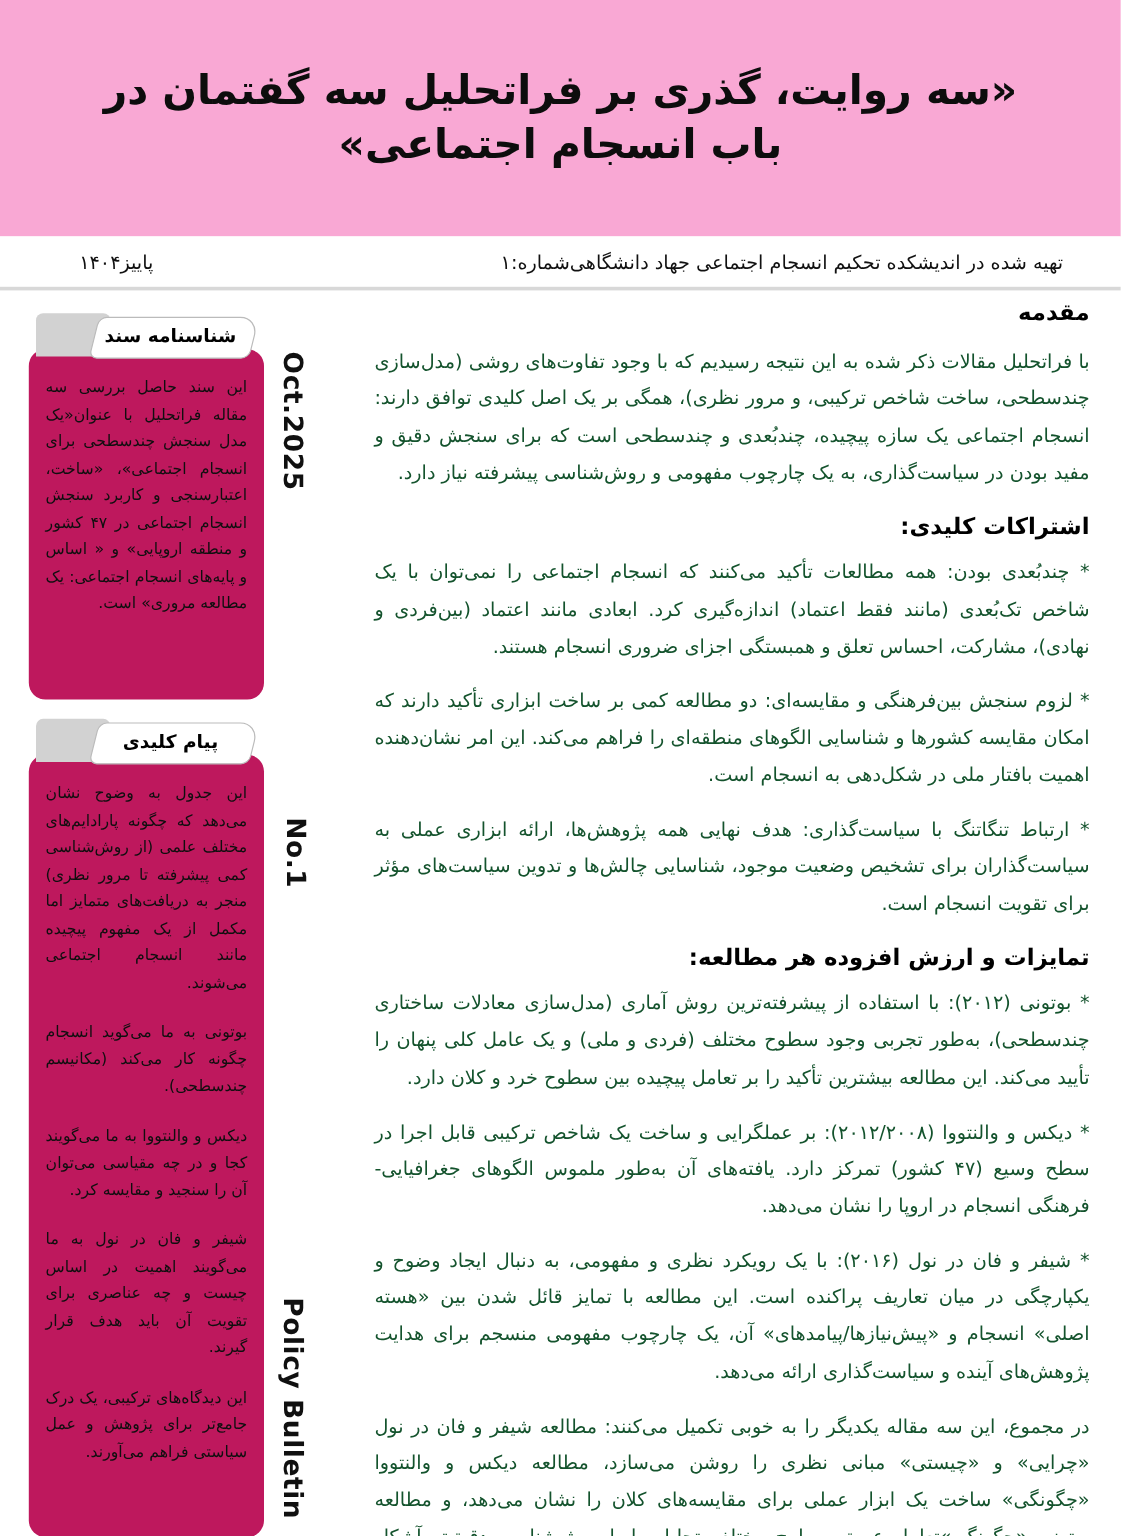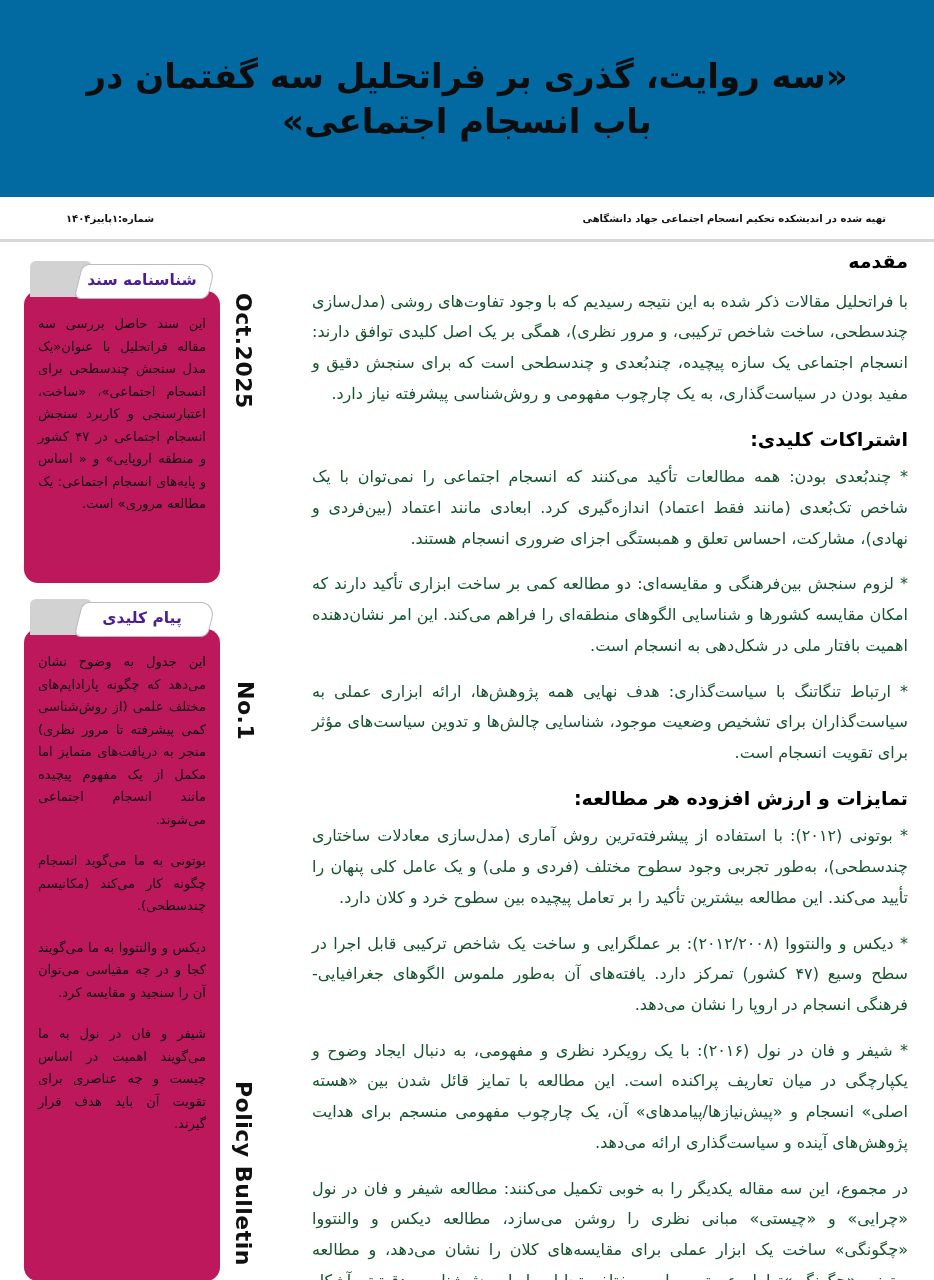--- a/index.html
+++ b/index.html
@@ -16,21 +16,21 @@
     font-family: "DejaVu Sans", "Liberation Sans", sans-serif;
     color: #111111;
   }
 
   
   .header-band {
     position: absolute;
     left: 0; top: 0;
     width: 934px;
     height: 197px;
-    background: #0369a1;
+    background: #f9a8d4;
     display: flex;
     align-items: center;
     justify-content: center;
   }
   .header-title {
     width: 820px;
     text-align: center;
     font-size: 34px;
     font-weight: bold;
     line-height: 1.32;
@@ -44,27 +44,27 @@
     width: 934px;
     height: 42px;
     background: #ffffff;
     display: flex;
     flex-direction: row;
     align-items: center;
     box-sizing: border-box;
     padding: 0 34px;
   }
   .meta-cell {
-    font-size: 10px;
-    font-weight: bold;
+    font-size: 16px;
+    font-weight: normal;
     color: #111111;
     white-space: nowrap;
   }
   .meta-cell.source { flex: 0 0 auto; margin-right: 14px; }
-  .meta-cell.number { flex: 1 1 auto; text-align: left; }
+  .meta-cell.number { flex: 1 1 auto; text-align: right; }
   .meta-cell.season { flex: 0 0 auto; margin-left: 32px; }
 
   .meta-rule {
     position: absolute;
     left: 0; top: 239px;
     width: 934px;
     height: 3px;
     background: #d8d8d8;
   }
 
@@ -152,21 +152,21 @@
   .card-tab .tab-label {
     position: absolute;
     right: 16px;
     top: 6px;
     width: 124px;
     height: 31px;
     line-height: 31px;
     text-align: center;
     font-size: 15.5px;
     font-weight: bold;
-    color: #4c1d95;
+    color: #000000;
     z-index: 3;
     white-space: nowrap;
   }
 
   .card-body {
     position: relative;
     background: #be185d;
     border-radius: 14px;
     padding: 22px 14px 20px 14px;
     box-sizing: border-box;
@@ -261,20 +261,21 @@
       <div class="card-tab">
         <div class="tab-gray"></div>
         <div class="tab-white"></div>
         <div class="tab-label">پیام کلیدی</div>
       </div>
       <div class="card-body b2">
         <p class="card-text">این جدول به وضوح نشان می‌دهد که چگونه پارادایم‌های مختلف علمی (از روش‌شناسی کمی پیشرفته تا مرور نظری) منجر به دریافت‌های متمایز اما مکمل از یک مفهوم پیچیده مانند انسجام اجتماعی می‌شوند.</p>
         <p class="card-text">بوتونی به ما می‌گوید انسجام چگونه کار می‌کند (مکانیسم چندسطحی).</p>
         <p class="card-text">دیکس و والنتووا به ما می‌گویند کجا و در چه مقیاسی می‌توان آن را سنجید و مقایسه کرد.</p>
         <p class="card-text">شیفر و فان در نول به ما می‌گویند اهمیت در اساس چیست و چه عناصری برای تقویت آن باید هدف قرار گیرند.</p>
+        <p class="card-text">این دیدگاه‌های ترکیبی، یک درک جامع‌تر برای پژوهش و عمل سیاستی فراهم می‌آورند.</p>
       </div>
     </div>
 
     <div class="side-vlabel issue-date">Oct.2025</div>
     <div class="side-vlabel issue-no">No.1</div>
     <div class="side-vlabel series">Policy Bulletin</div>
 
   </div>
 </div>
 

